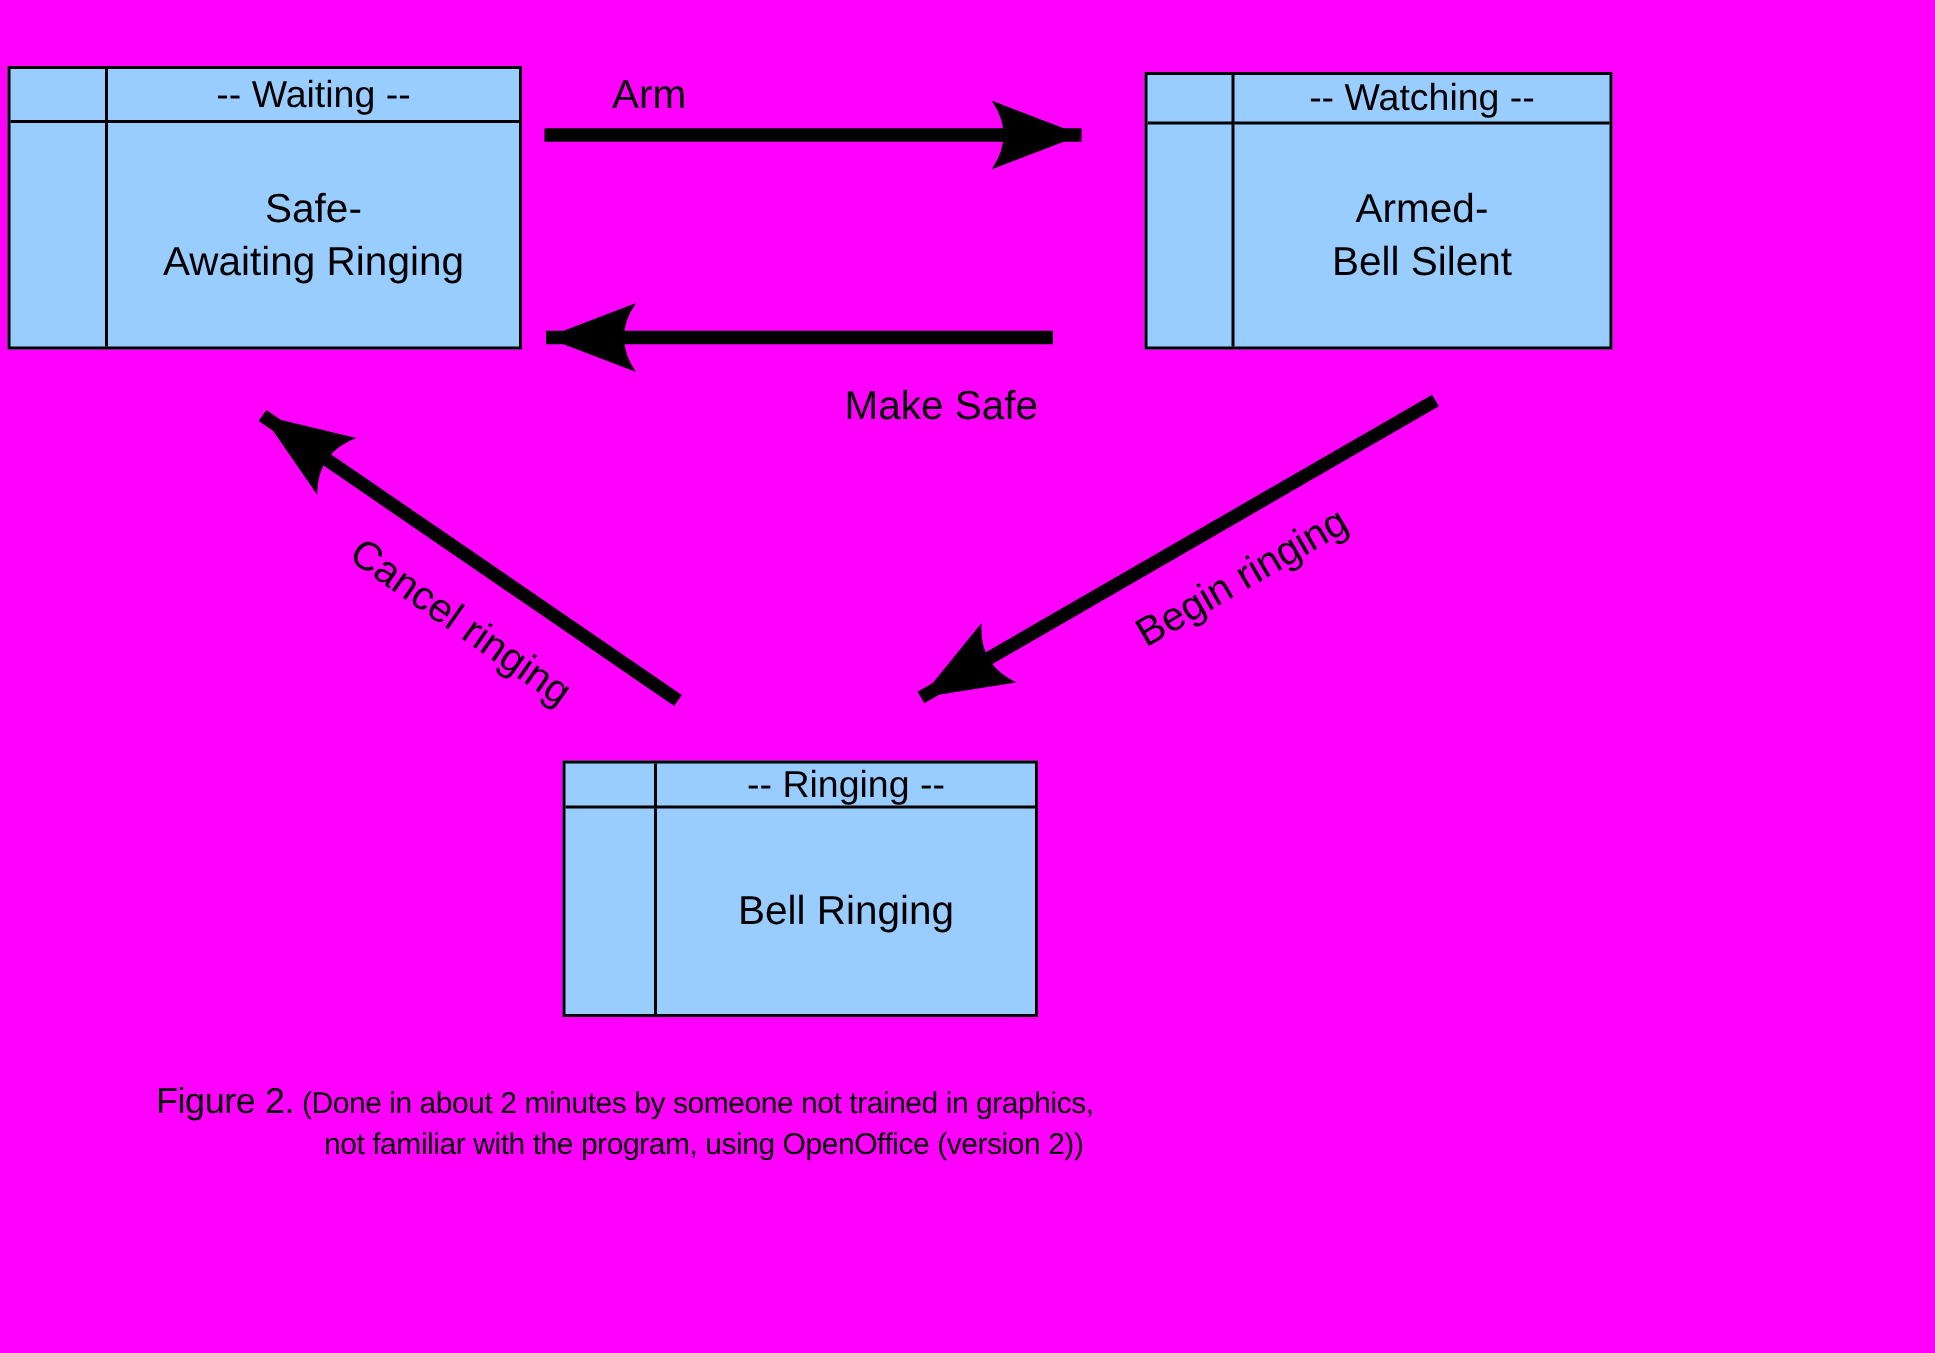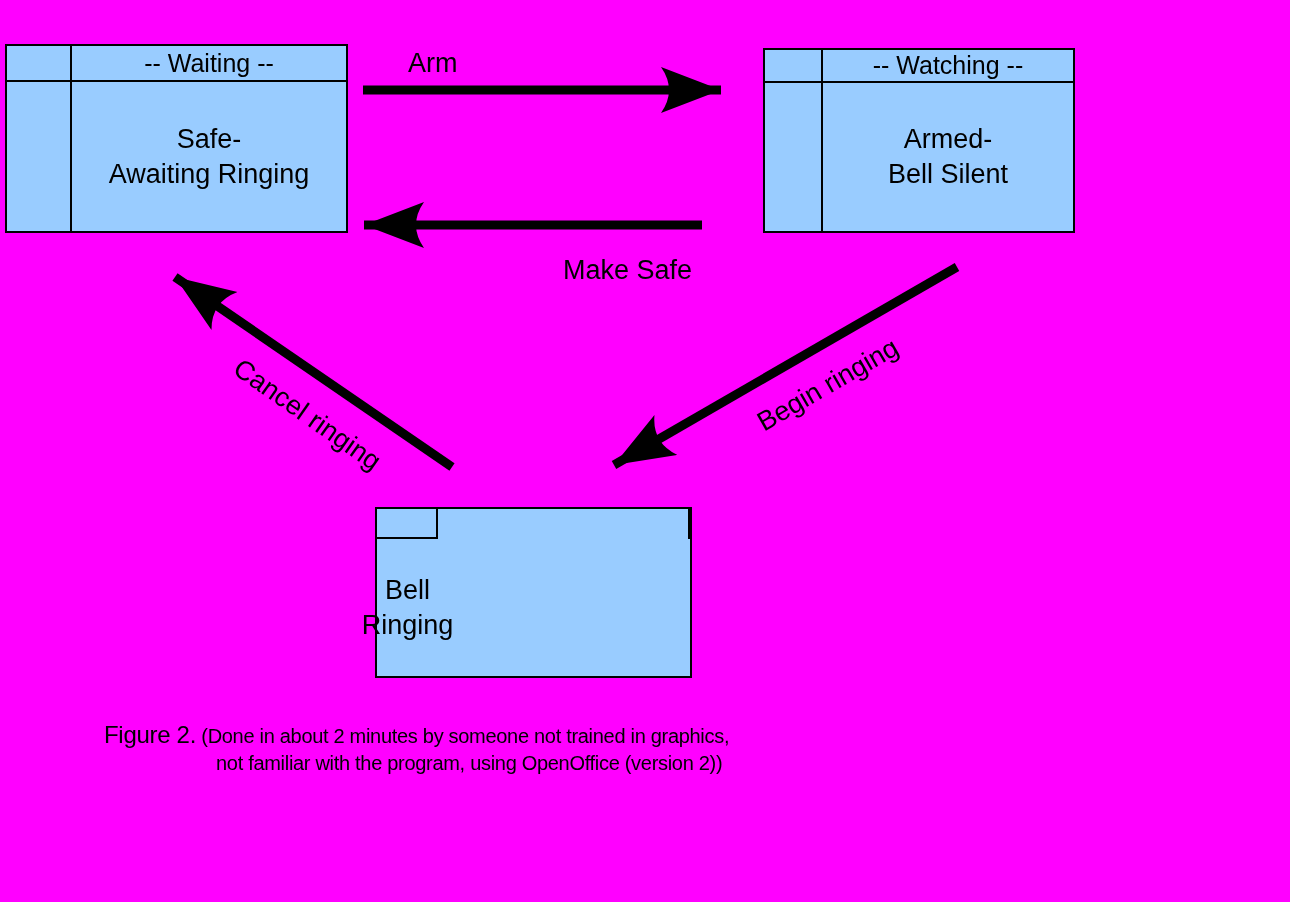--- a/index.html
+++ b/index.html
@@ -92,20 +92,21 @@
   <div class="state-box box-watching">
     <div class="cell corner"></div>
     <div class="cell header">-- Watching --</div>
     <div class="cell side"></div>
     <div class="cell body">Armed-
 Bell Silent</div>
   </div>
 
   <div class="state-box box-ringing">
     <div class="cell corner"></div>
+    <div class="cell header">-- Ringing --</div>
     <div class="cell side"></div>
     <div class="cell body">Bell Ringing</div>
   </div>
 
   <svg class="arrow-layer" width="1290" height="902" viewBox="0 0 1290 902">
     <defs>
       <marker id="ah" markerUnits="userSpaceOnUse" markerWidth="64" markerHeight="48" refX="60" refY="23" orient="auto">
         <path d="M 60 23 L 0 0 Q 16 23 0 46 Z" fill="#000000"></path>
       </marker>
     </defs>

